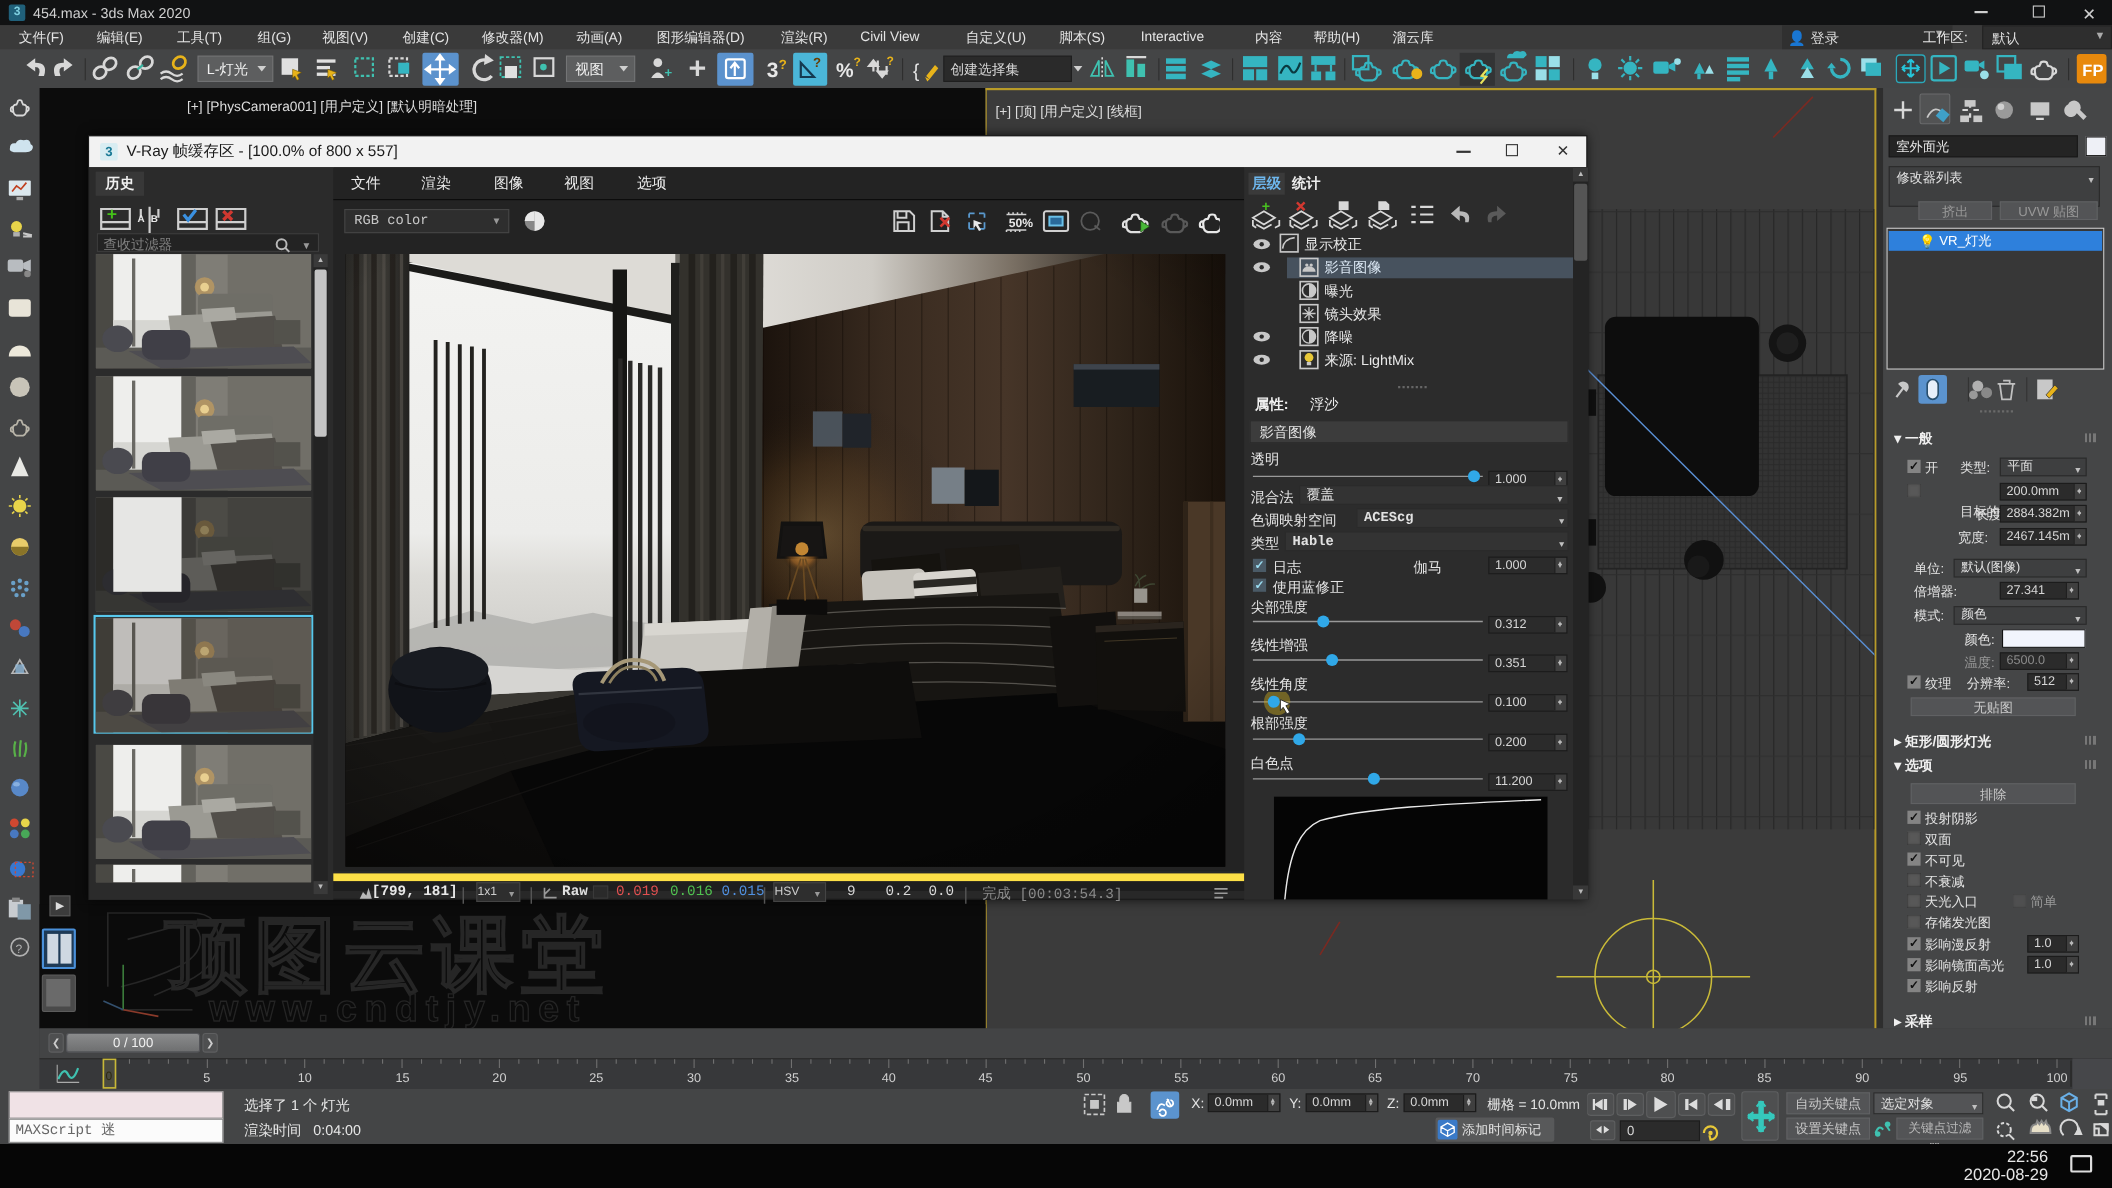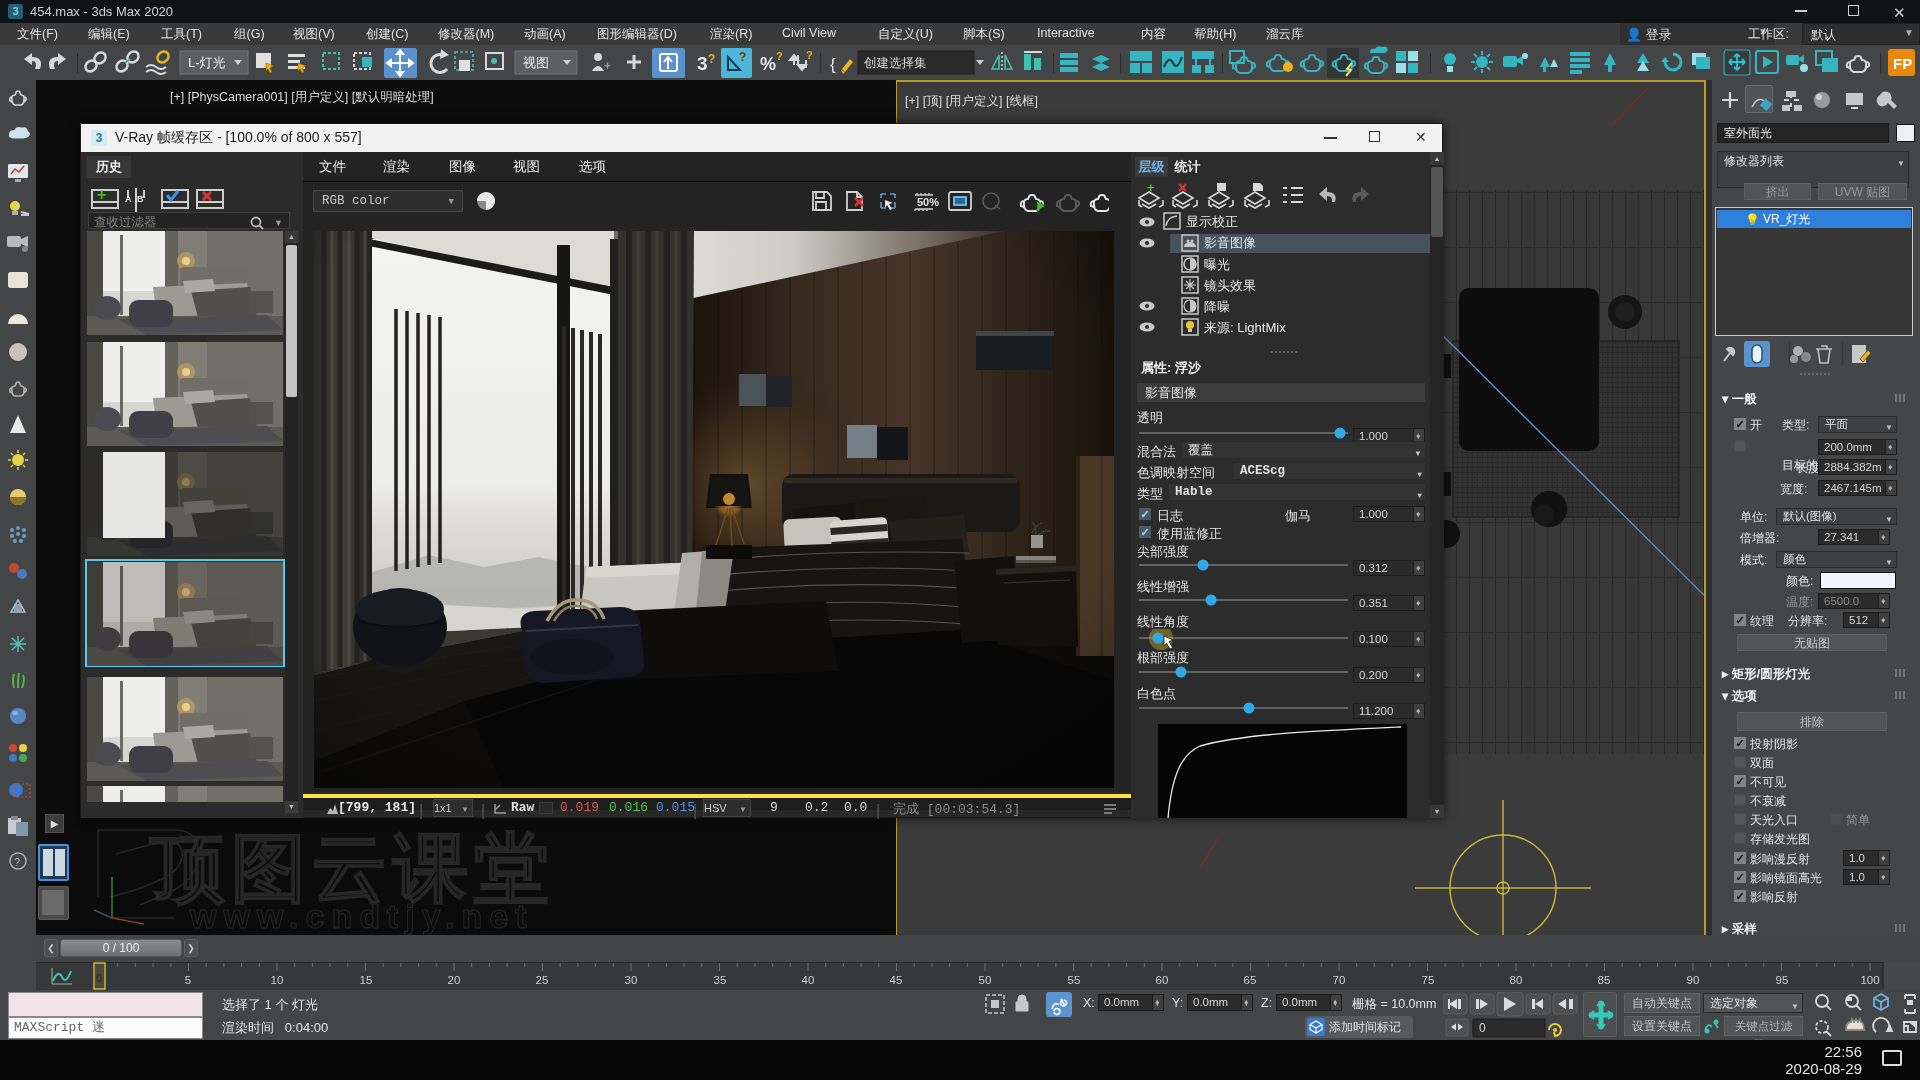--- a/index.html
+++ b/index.html
@@ -938,21 +938,21 @@
         <path d="M59,88 a6,6 0 0 1 0,12 z" fill="#c8c8c8"></path>
         <circle cx="59" cy="94" r="6" fill="none" stroke="#c8c8c8" stroke-width="1.2"></circle>
       <text x="73" y="99" fill="#e8e8e8" font-size="13">降噪</text>
       <use href="#eye" x="8" y="110"></use>
       <rect x="51" y="107" width="16" height="16" fill="none" stroke="#c8c8c8" stroke-width="1.5"></rect>
         <circle cx="59" cy="113" r="4" fill="#e8c838"></circle>
         <path d="M57,117 l4,0 l0,3 l-4,0 z" fill="#c8c8c8"></path>
       <text x="73" y="120" fill="#e8e8e8" font-size="13">来源: LightMix</text>
     </svg>
     <div class="abs" style="left:140px;top:199px;width:26px;height:4px;border-top:2px dotted #666;"></div>
-    <span class="abs" style="left:10px;top:207px;color:#f0f0f0;font-size:13px;font-weight:bold;">属性: <span style="font-weight:bold;">浮沙</span></span>
+    <span class="abs" style="left:10px;top:207px;color:#f0f0f0;font-size:13px;font-weight:bold;">属性: <span style="font-weight:normal;margin-left:16px;">浮沙</span></span>
     <div class="abs" style="left:5px;top:230px;width:290px;height:21px;background:#3c3c3c;border:1px solid #2a2a2a;color:#e4e4e4;font-size:13px;line-height:20px;padding-left:8px;">影音图像</div>
     <span class="lb" style="left:6px;top:257px;font-size:13px;">透明</span>
     <svg class="abs" style="left:0;top:274px;" width="313" height="14">
         <line x1="8" y1="7" x2="217" y2="7" stroke="#999" stroke-width="1.2"></line>
         <circle cx="209" cy="7" r="5.5" fill="#30a8e8"></circle>
       </svg>
     <div class="vbox" style="left:222px;top:276px;width:72px;height:16px;">1.000<i class="sp"></i></div>
     <span class="lb" style="left:6px;top:291px;font-size:13px;">混合法</span>
     <div class="dd" style="left:50px;top:289px;width:245px;height:18px;background:#333;font-size:12.5px;line-height:17px;">覆盖</div>
     <span class="lb" style="left:6px;top:312px;font-size:13px;">色调映射空间</span>
@@ -1002,21 +1002,21 @@
       <path d="M10,94 C14,50 24,30 42,22 C85,10 155,7 243,3" stroke="#e8e8e8" stroke-width="1.3" fill="none"></path>
     </svg>
 
     <div class="abs" style="left:299px;top:0;width:14px;height:666px;background:#242424;">
       <div class="abs" style="left:0;top:0;width:14px;height:13px;background:#383838;color:#bbb;font-size:7px;text-align:center;line-height:13px;">▲</div>
       <div class="abs" style="left:1px;top:15px;width:12px;height:70px;background:#555;border-radius:2px;"></div>
       <div class="abs" style="left:0;bottom:0;width:14px;height:13px;background:#383838;color:#bbb;font-size:7px;text-align:center;line-height:13px;">▼</div>
     </div>
   </div>
 
-  <div class="abs" style="left:222px;top:670px;width:828px;height:16px;background:#1e1e1e;border-top:4px solid #fde047;text-decoration:underline;">
+  <div class="abs" style="left:222px;top:670px;width:828px;height:16px;background:#1e1e1e;border-top:7px solid #fde047;text-decoration:underline;">
     <svg class="abs" style="left:21px;top:3px;" width="16" height="16">
         <path d="M3,13 l3,-6 l3,3 l2,-7 l3,10 z" fill="#b8b8b8"></path>
       </svg>
     <span class="abs" style="left:35px;top:2px;color:#e8e8e8;font-size:13px;font-weight:bold;font-family:'Liberation Mono',monospace;">[799, 181]</span>
     <span class="abs" style="left:116px;top:4px;color:#555;">|</span>
     <div class="abs" style="left:130px;top:1px;width:40px;height:18px;background:#2e2e2e;border:1px solid #444;color:#ccc;font-size:11px;line-height:17px;padding-left:-217px;">1x1<span class="abs" style="right:3px;top:1px;font-size:8px;color:#999;">▼</span></div>
     <span class="abs" style="left:178px;top:4px;color:#555;">|</span>
     <svg class="abs" style="left:190px;top:4px;" width="16" height="14">
         <path d="M2,2 l0,9 l11,0 M2,8 l5,-5" stroke="#999" stroke-width="1.5" fill="none"></path>
       </svg>

